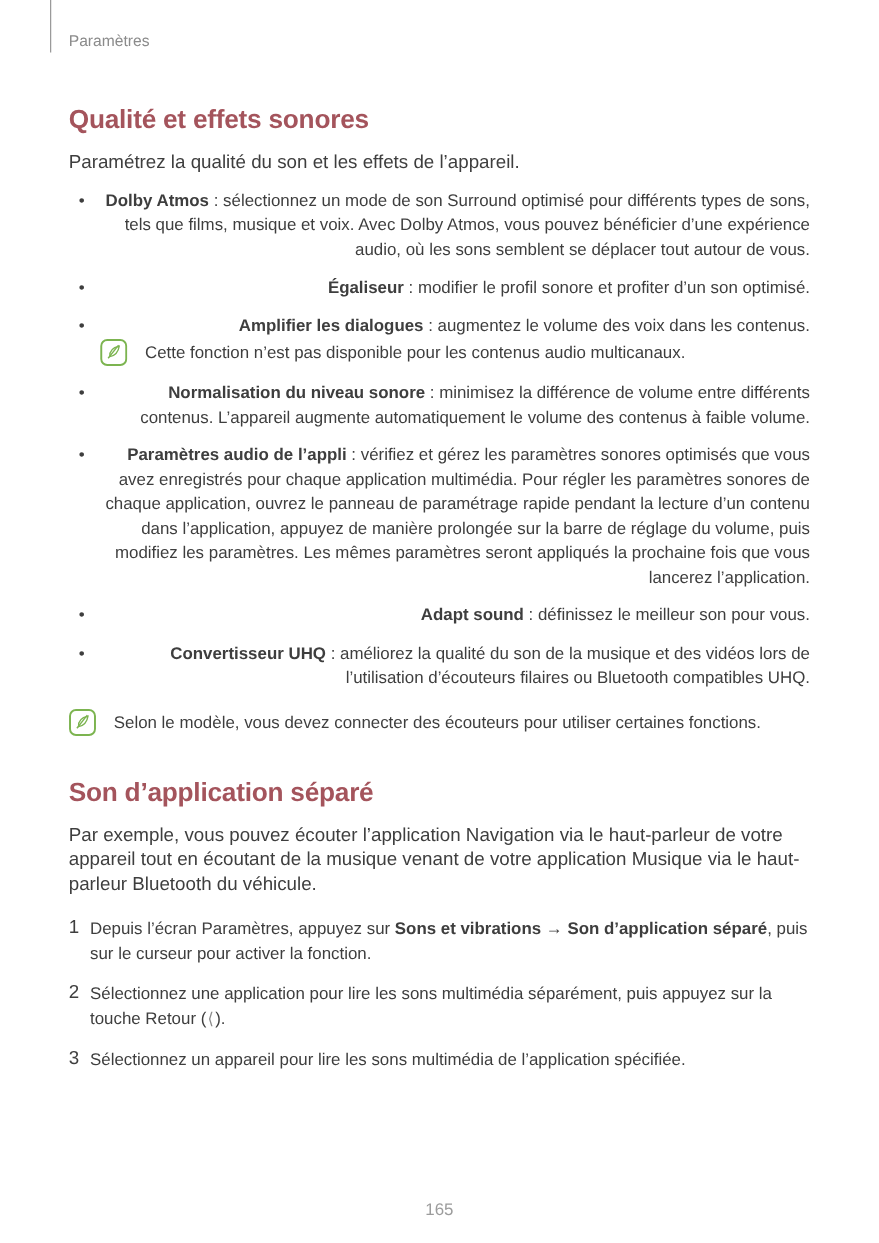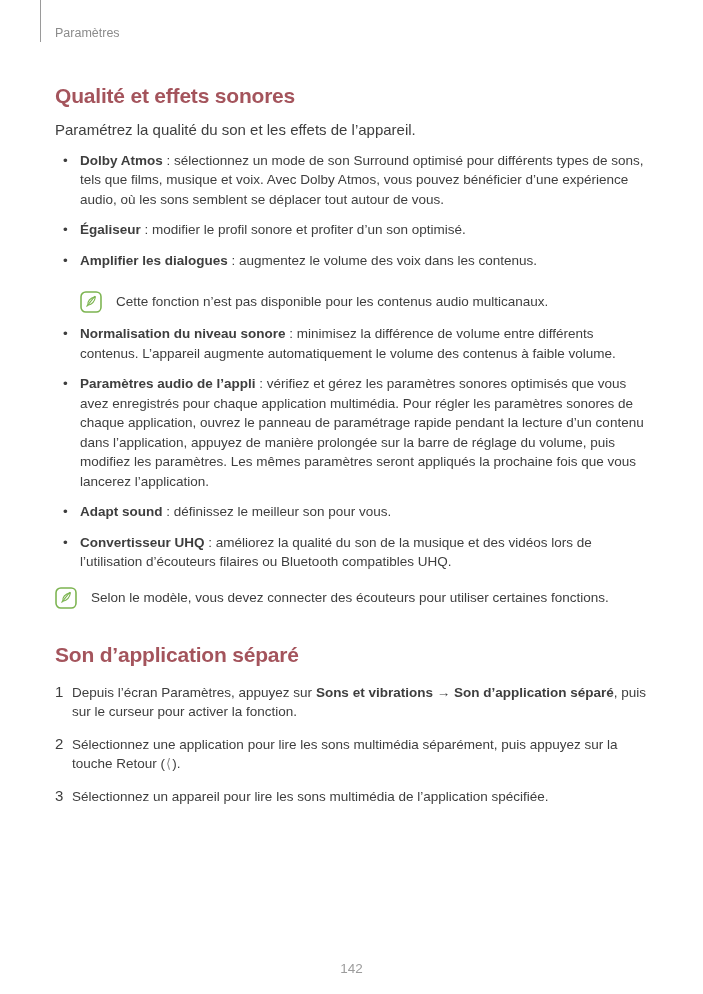--- a/index.html
+++ b/index.html
@@ -49,33 +49,34 @@
   ul.bullets {
     list-style: none;
     margin-top: 4px;
   }
   ul.bullets > li {
     position: relative;
     padding-left: 25px;
     margin-top: 11px;
     font-size: 13.5px;
     line-height: 19.5px;
+    text-align: right;
   }
   ul.bullets > li::before {
     content: "\2022";
     position: absolute;
     left: 8px; top: 0;
     font-size: 13.5px;
     color: #3e3e3e;
   }
   .note {
     display: flex;
     align-items: center;
     gap: 14px;
-    margin-top: 21px;
+    margin-top: 1px;
   }
   .note-outer {
     margin-top: 15px;
   }
   .note-icon { flex: 0 0 auto; width: 22px; height: 22px; }
   .note-icon svg { display: block; width: 22px; height: 22px; }
   .note-text { font-size: 13.5px; line-height: 19.5px; }
   ol.steps {
     list-style: none;
     margin-top: 16px;
@@ -170,20 +171,21 @@
             <path d="M7.1 17 L16.2 5.6" fill="none" stroke="#7cb450" stroke-width="1.2"></path>
             <path d="M8.6 15.6 C8.1 11 11.2 7.6 16.8 6.4 C15.9 12 13.2 14.7 8.6 15.6 Z" fill="none" stroke="#7cb450" stroke-width="1.2"></path>
           </svg>
         </span>
         <span class="note-text">Selon le modèle, vous devez connecter des écouteurs pour utiliser certaines fonctions.</span>
       </div>
     </section>
 
     <section class="section-2">
       <h1>Son d’application séparé</h1>
+      <p class="body-text">Par exemple, vous pouvez écouter l’application Navigation via le haut-parleur de votre appareil tout en écoutant de la musique venant de votre application Musique via le haut-parleur Bluetooth du véhicule.</p>
 
       <ol class="steps">
 
           <li>
             <span class="step-num">1</span>
             <span class="step-text"><span>Depuis l’écran Paramètres, appuyez sur </span><span class="b">Sons et vibrations</span><span class="b"> → </span><span class="b">Son d’application séparé</span><span>, puis sur le curseur pour activer la fonction.</span></span>
           </li>
 
           <li>
             <span class="step-num">2</span>
@@ -193,16 +195,16 @@
           <li>
             <span class="step-num">3</span>
             <span class="step-text"><span>Sélectionnez un appareil pour lire les sons multimédia de l’application spécifiée.</span></span>
           </li>
         </ol>
     </section>
 
   </main>
 
   <footer>
-    <span class="page-number">142</span>
+    <span class="page-number">165</span>
   </footer>
 
 </div>
 
 </body></html>

